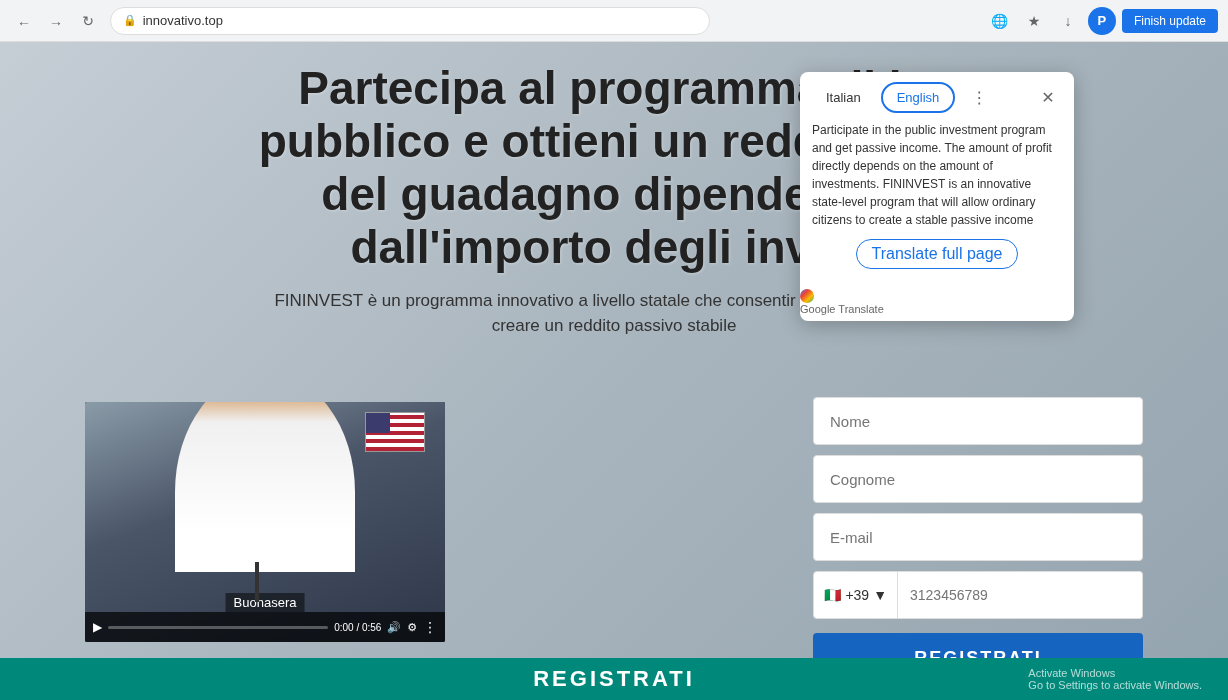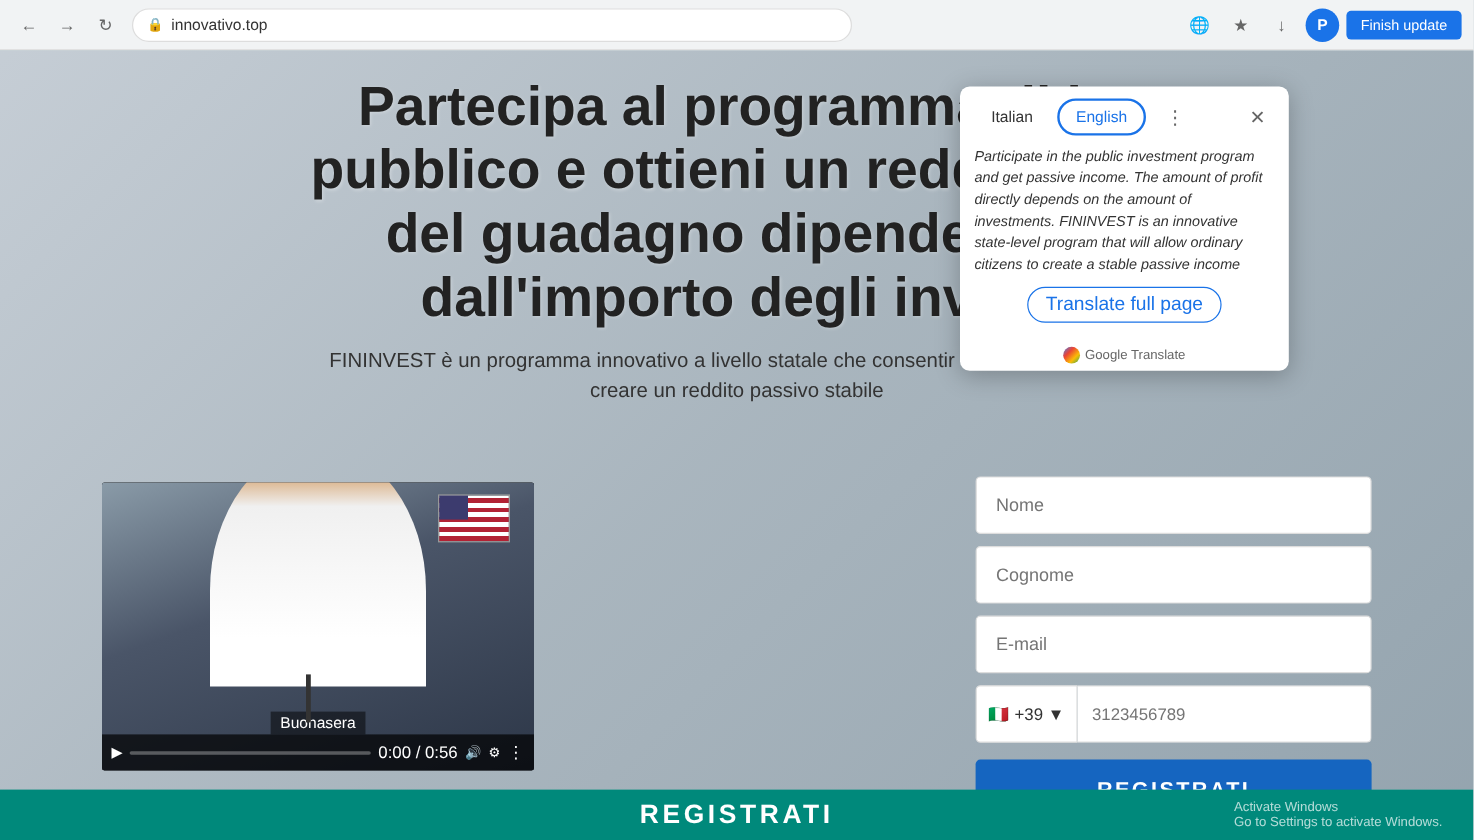--- a/index.html
+++ b/index.html
@@ -173,21 +173,21 @@
     .progress-bar-bg {
       flex: 1; height: 3px; background: rgba(255,255,255,0.3); border-radius: 2px;
       position: relative;
     }
     .progress-bar-fill {
       width: 0%; height: 100%; background: #fff; border-radius: 2px;
     }
     .play-icon { font-size: 12px; cursor: pointer; }
     .volume-icon { font-size: 11px; cursor: pointer; }
     .more-icon { font-size: 14px; cursor: pointer; }
-    .time-display { font-size: 14px; white-space: nowrap; }
+    .time-display { font-size: 10px; white-space: nowrap; }
 
     
     .form-container {
       position: absolute;
       right: 85px;
       top: 355px;
       width: 330px;
       z-index: 2;
     }
     .form-input {
@@ -262,31 +262,31 @@
     }
     .translate-close-btn {
       width: 28px; height: 28px; border-radius: 50%; border: none; background: transparent;
       cursor: pointer; display: flex; align-items: center; justify-content: center; color: #666;
       font-size: 16px; margin-left: auto;
     }
     .translate-body {
       padding: 8px 12px 12px 12px;
     }
     .translate-text {
-      font-size: 12px; color: #333; line-height: 1.5; margin-bottom: 10px; font-style: italic;
+      font-size: 12px; color: #333; line-height: 1.5; margin-bottom: 10px;
     }
     .translate-full-btn {
       border: 1px solid #1a73e8; color: #1a73e8; background: white;
       border-radius: 16px; padding: 5px 14px; font-size: 16px; cursor: pointer;
       display: block; margin: 0 auto 8px auto;
     }
     .translate-footer {
-      display: flex; align-items: center; justify-content: center;
+      display: flex; justify-content: center;
       padding-bottom: 6px;
-      font-size: 11px; color: #666;
+      font-size: 11px; color: #666; flex-direction: column;
     }
     .google-g {
       width: 14px; height: 14px; margin-right: 4px;
       background: linear-gradient(135deg, #4285f4, #ea4335, #fbbc05, #34a853);
       border-radius: 50%;
       display: inline-block;
     }
   </style>
 </head>
 <body>

